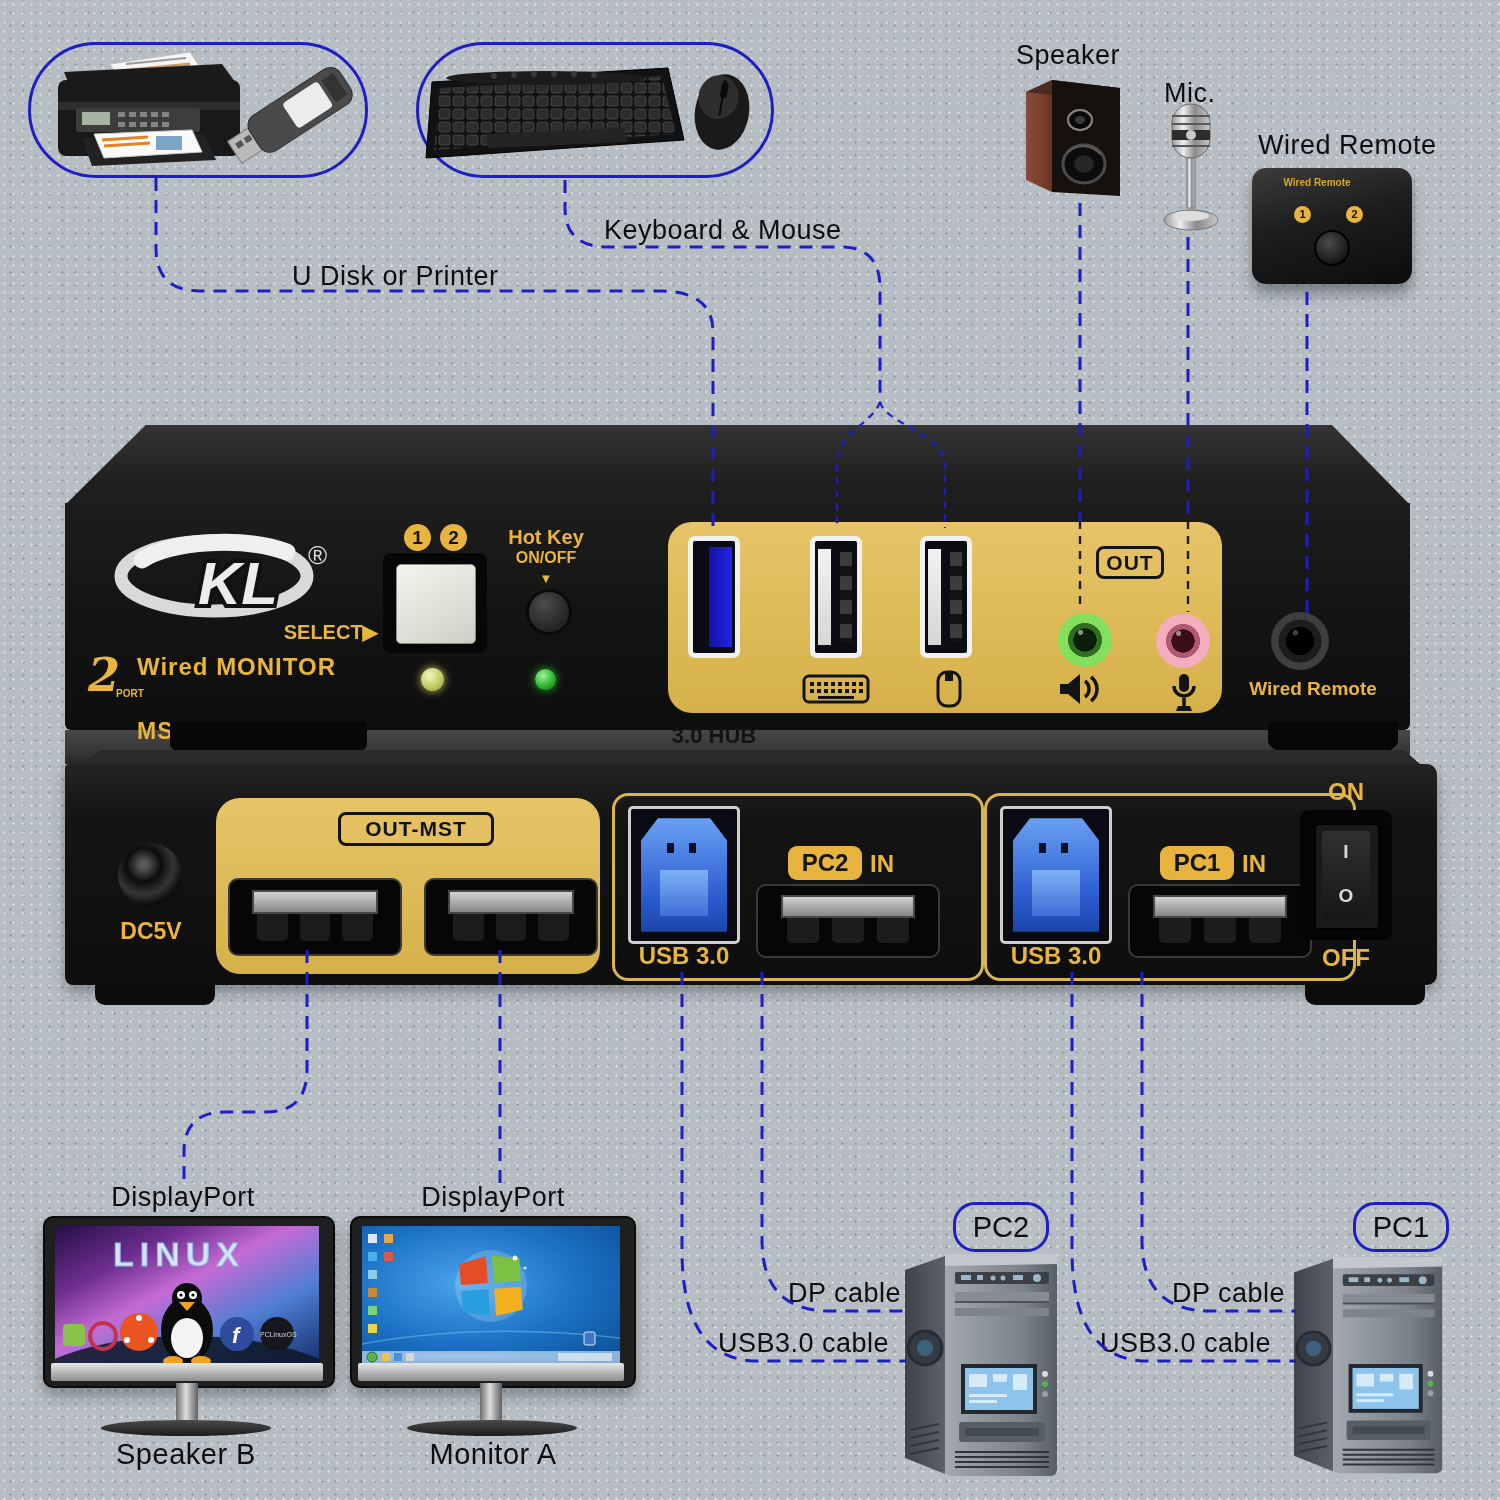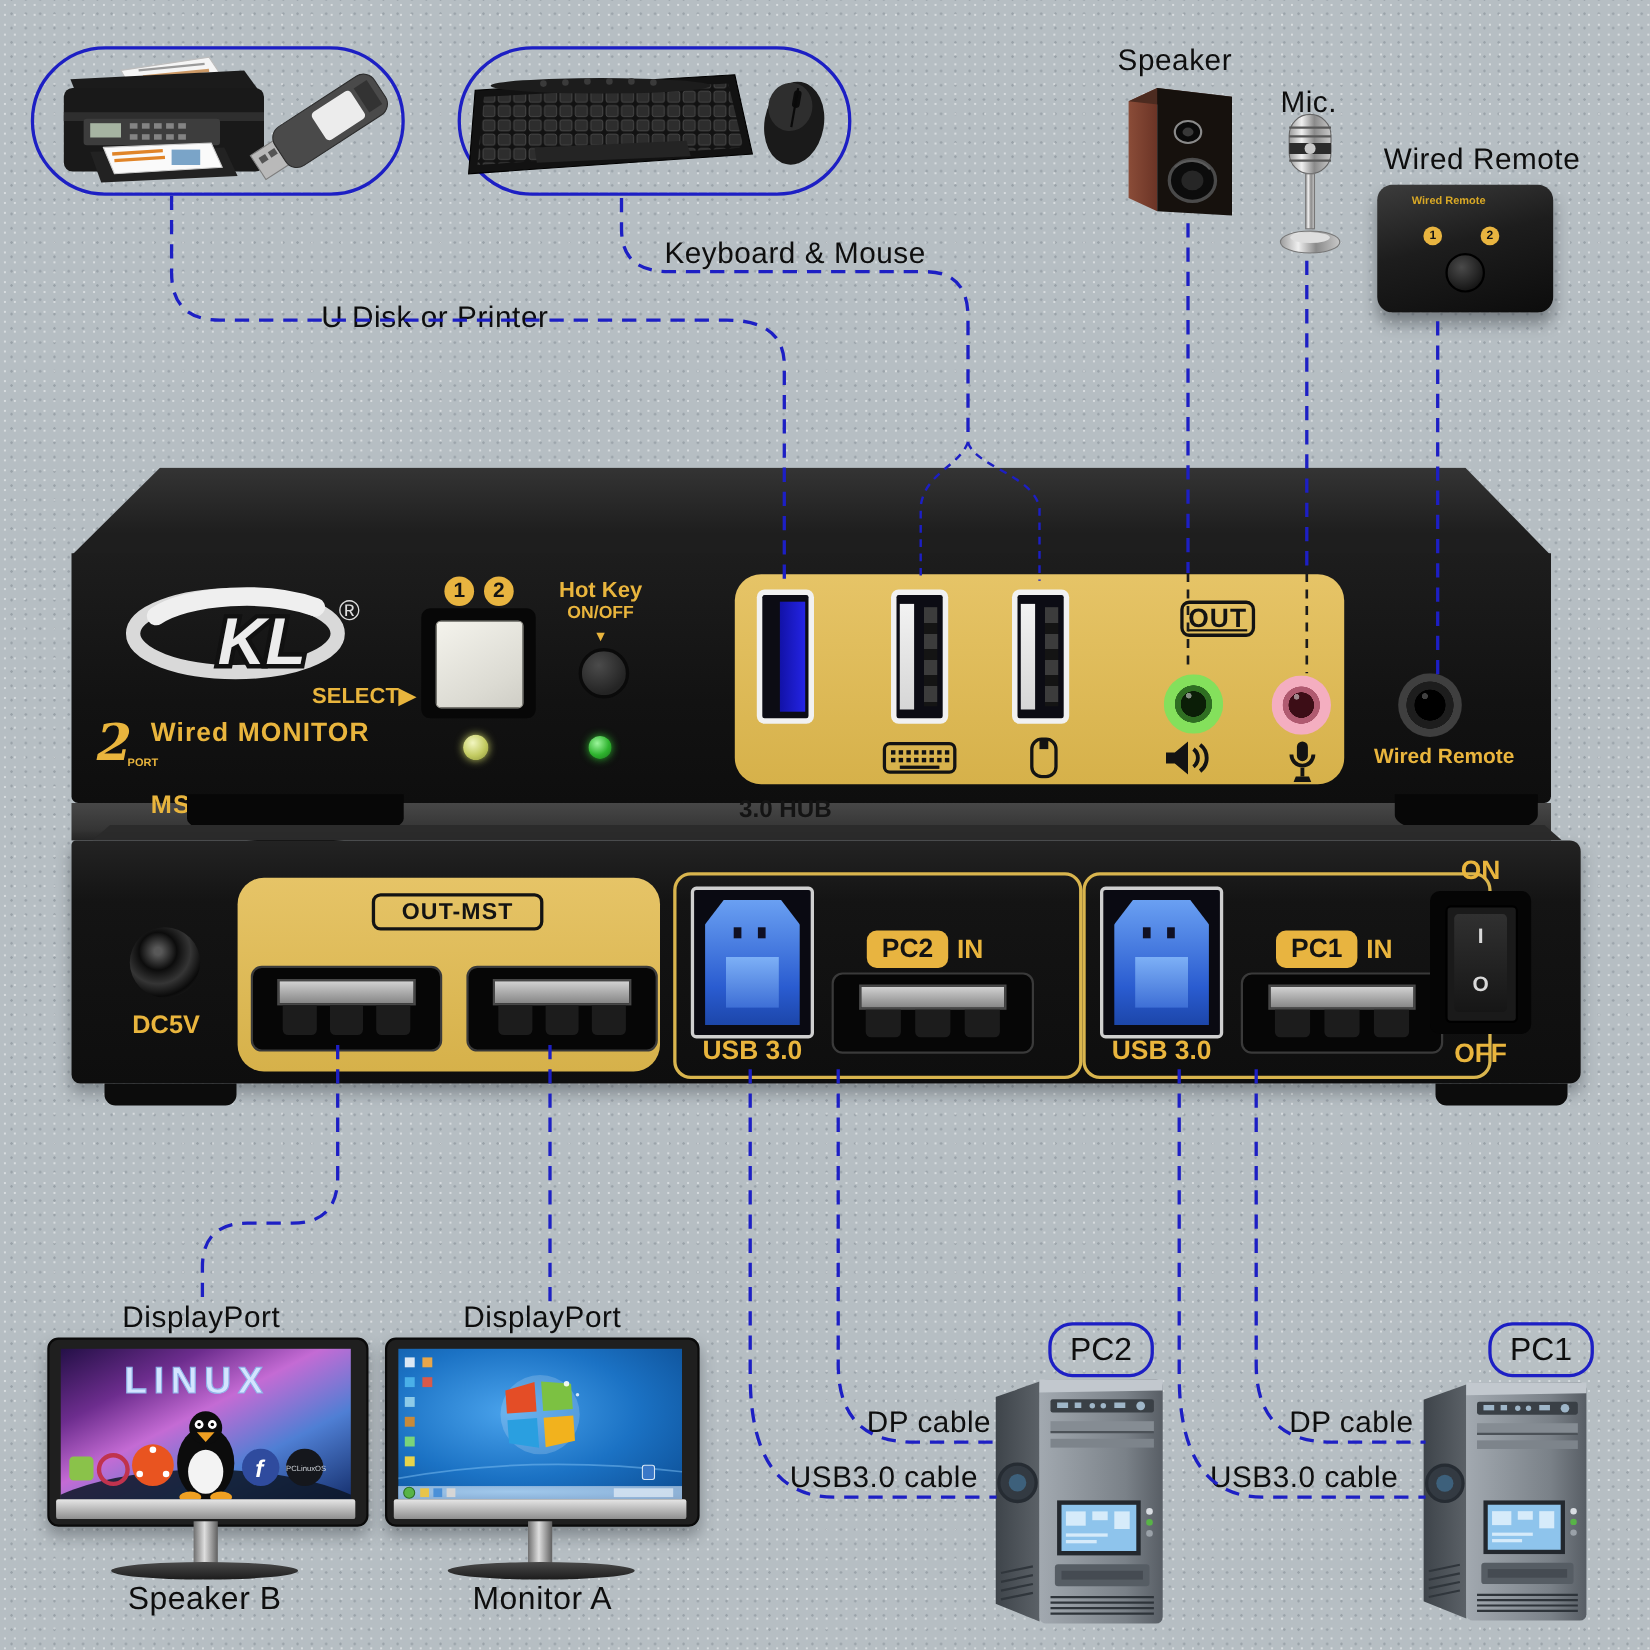--- a/index.html
+++ b/index.html
@@ -185,21 +185,21 @@
       </g>
     <polygon points="62,78 200,72 204,86 64,92" fill="#242424"></polygon>
     <g transform="rotate(10 298 56)">
       <ellipse cx="298" cy="56" rx="27" ry="38" fill="#1a1a1a"></ellipse>
       <ellipse cx="292" cy="42" rx="20" ry="22" fill="#2e2e2e"></ellipse>
       <rect x="293" y="26" width="7" height="16" rx="3" fill="#0c0c0c"></rect>
       <path d="M296,24 L296,60" stroke="#0a0a0a" stroke-width="2" fill="none"></path>
     </g>
   </svg>
 
-  <div class="lbl" style="left:292px;top:261px;margin-top:12px;">U Disk or Printer</div>
+  <div class="lbl" style="left:292px;top:261px;">U Disk or Printer</div>
   <div class="lbl" style="left:604px;top:215px;">Keyboard &amp; Mouse</div>
 
   <div class="lbl" style="left:1016px;top:40px;">Speaker</div>
   <svg class="abs" style="left:1016px;top:72px;" width="112" height="132" viewBox="0 0 112 132">
     <defs>
       <linearGradient id="wood" x1="0" y1="0" x2="1" y2="0">
         <stop offset="0" stop-color="#8a4c38"></stop>
           <stop offset="1" stop-color="#6b3426"></stop>
       </linearGradient>
     </defs>
@@ -319,21 +319,21 @@
           <rect x="50" y="15" width="4" height="4"></rect>
           <rect x="57" y="15" width="4" height="4"></rect>
         <rect x="16" y="22" width="36" height="3"></rect>
       </g>
     </svg>
     <svg class="abs" style="left:936px;top:670px;" width="26" height="38" viewBox="0 0 26 38">
       <rect x="2" y="2" width="22" height="34" rx="9" fill="none" stroke="#131313" stroke-width="3"></rect>
       <rect x="9" y="2" width="8" height="9" fill="#131313"></rect>
     </svg>
 
-    <div class="outbadge" style="left:1073px;top:546px;width:62px;height:27px;font-size:24px;line-height:27px;letter-spacing:1px;text-decoration:underline;">OUT</div>
+    <div class="outbadge" style="left:1096px;top:546px;width:62px;height:27px;font-size:21px;line-height:27px;letter-spacing:1px;">OUT</div>
 
     <div class="jack green" style="left:1058px;top:613px;width:54px;height:54px;"></div>
     <div class="jack pink" style="left:1156px;top:614px;width:54px;height:54px;"></div>
 
     <svg class="abs" style="left:1058px;top:672px;" width="46" height="34" viewBox="0 0 46 34">
       <polygon points="2,12 10,12 22,2 22,32 10,22 2,22" fill="#131313"></polygon>
       <path d="M27,9 A10,10 0 0 1 27,25 M33,5 A15,15 0 0 1 33,29" stroke="#131313" stroke-width="3.5" fill="none"></path>
     </svg>
     <svg class="abs" style="left:1170px;top:672px;" width="28" height="40" viewBox="0 0 28 40">
       <rect x="9" y="2" width="10" height="18" rx="5" fill="#131313"></rect>

